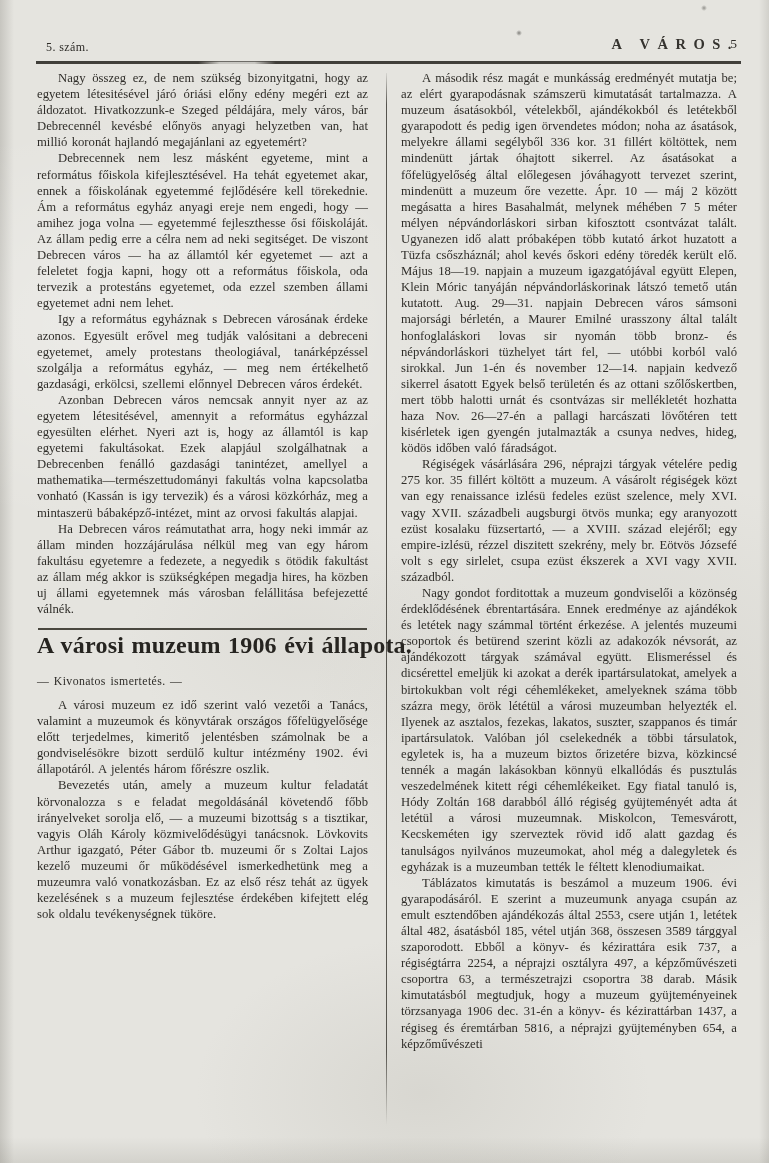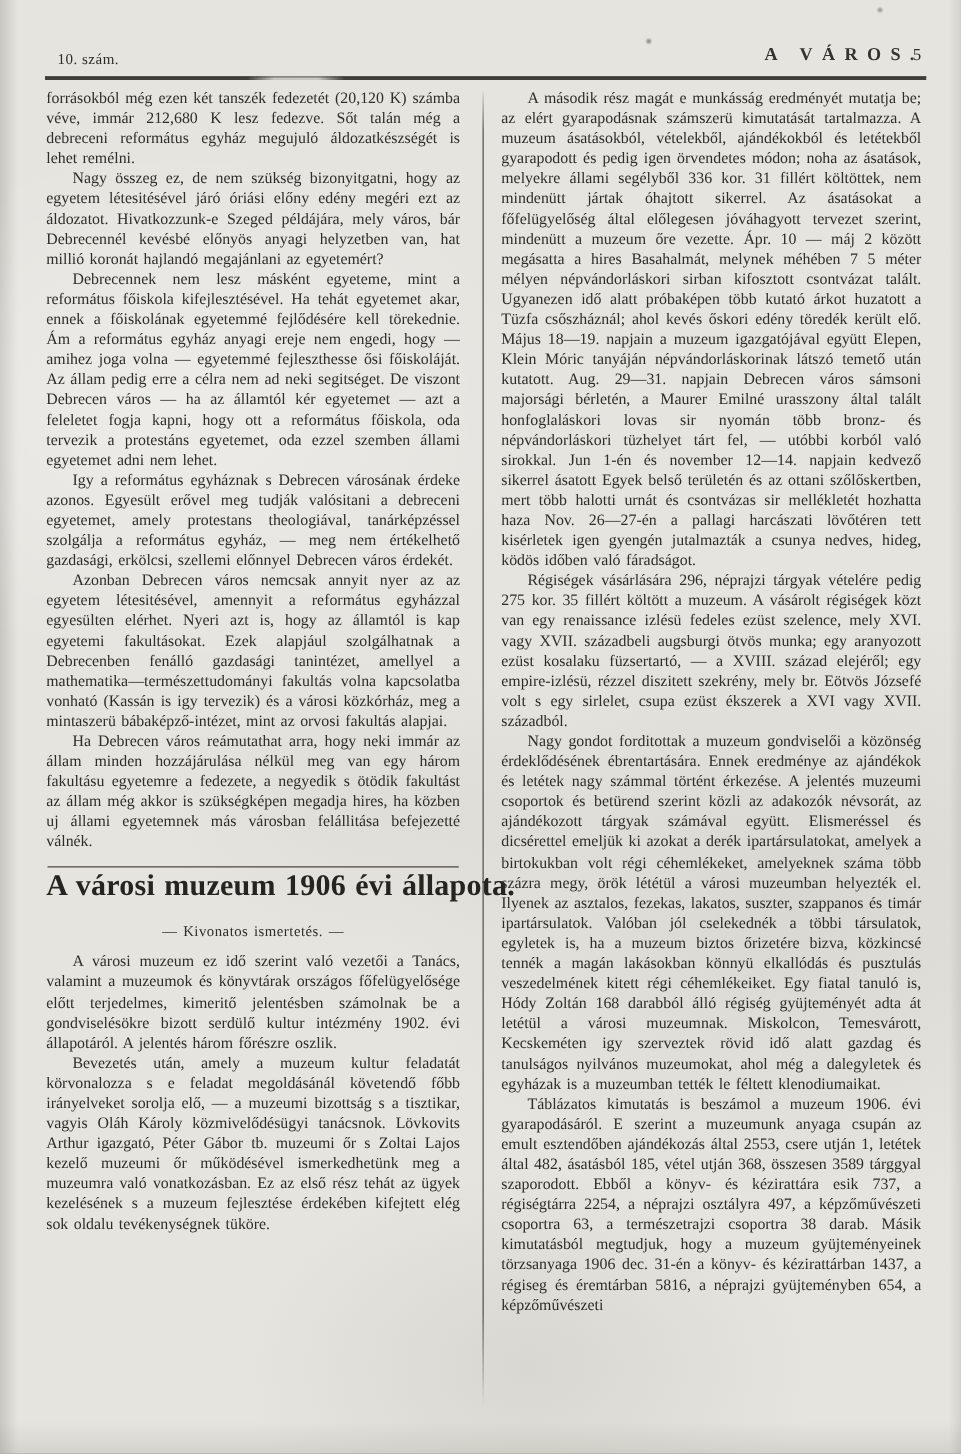--- a/index.html
+++ b/index.html
@@ -39,38 +39,37 @@
   .col{position:absolute;top:70px;text-align:justify;
        font-size:12.7px;line-height:16.1px;word-spacing:1.2px;color:#2f2d29;}
   .col-left{left:37px;width:331px;}
   .col-right{left:401px;width:336px;}
   .col p{margin:0;text-indent:21px;}
   .col p.cont{text-indent:0;}
   
   .art-sep{height:1.6px;background:#49473f;margin:11px 1px 7px 1px;}
   .art-title{font-size:24px;font-weight:bold;text-align:center;white-space:nowrap;
              letter-spacing:.2px;margin:4px 0 20px 0;color:#262420;}
-  .art-subtitle{text-align:center;font-size:11.8px;margin:0 0 8px 0;letter-spacing:.4px;}
+  .art-subtitle{font-size:11.8px;margin:0 0 8px 0;letter-spacing:.4px;}
 </style>
 </head>
 <body>
 
 <div class="page">
 
   <header class="hdr">
-    <span class="issue">10. szám.</span>
+    <span class="issue">5. szám.</span>
     <span class="masthead">A VÁROS.</span>
     <span class="pageno">5</span>
   </header>
 
   <div class="hdr-rule"></div>
   <div class="divider"></div>
 
   <section class="col col-left">
-    <p class="cont">forrásokból még ezen két tanszék fedezetét (20,120 K) számba véve, immár 212,680 K lesz fedezve. Sőt talán még a debreceni református egyház megujuló áldozatkészségét is lehet remélni.</p>
     <p>Nagy összeg ez, de nem szükség bizonyitgatni, hogy az egyetem létesitésével járó óriási előny edény megéri ezt az áldozatot. Hivatkozzunk-e Szeged példájára, mely város, bár Debrecennél kevésbé előnyös anyagi helyzetben van, hat millió koronát hajlandó megajánlani az egyetemért?</p>
     <p>Debrecennek nem lesz másként egyeteme, mint a református főiskola kifejlesztésével. Ha tehát egyetemet akar, ennek a főiskolának egyetemmé fejlődésére kell törekednie. Ám a református egyház anyagi ereje nem engedi, hogy — amihez joga volna — egyetemmé fejleszthesse ősi főiskoláját. Az állam pedig erre a célra nem ad neki segitséget. De viszont Debrecen város — ha az államtól kér egyetemet — azt a feleletet fogja kapni, hogy ott a református főiskola, oda tervezik a protestáns egyetemet, oda ezzel szemben állami egyetemet adni nem lehet.</p>
     <p>Igy a református egyháznak s Debrecen városának érdeke azonos. Egyesült erővel meg tudják valósitani a debreceni egyetemet, amely protestans theologiával, tanárképzéssel szolgálja a református egyház, — meg nem értékelhető gazdasági, erkölcsi, szellemi előnnyel Debrecen város érdekét.</p>
     <p>Azonban Debrecen város nemcsak annyit nyer az az egyetem létesitésével, amennyit a református egyházzal egyesülten elérhet. Nyeri azt is, hogy az államtól is kap egyetemi fakultásokat. Ezek alapjául szolgálhatnak a Debrecenben fenálló gazdasági tanintézet, amellyel a mathematika—természettudományi fakultás volna kapcsolatba vonható (Kassán is igy tervezik) és a városi közkórház, meg a mintaszerü bábaképző-intézet, mint az orvosi fakultás alapjai.</p>
     <p>Ha Debrecen város reámutathat arra, hogy neki immár az állam minden hozzájárulása nélkül meg van egy három fakultásu egyetemre a fedezete, a negyedik s ötödik fakultást az állam még akkor is szükségképen megadja hires, ha közben uj állami egyetemnek más városban felállitása befejezetté válnék.</p>
 
     <div class="art-sep"></div>
     <h1 class="art-title">A városi muzeum 1906 évi állapota.</h1>
     <div class="art-subtitle">— Kivonatos ismertetés. —</div>
     <p>A városi muzeum ez idő szerint való vezetői a Tanács, valamint a muzeumok és könyvtárak országos főfelügyelősége előtt terjedelmes, kimeritő jelentésben számolnak be a gondviselésökre bizott serdülő kultur intézmény 1902. évi állapotáról. A jelentés három főrészre oszlik.</p>

